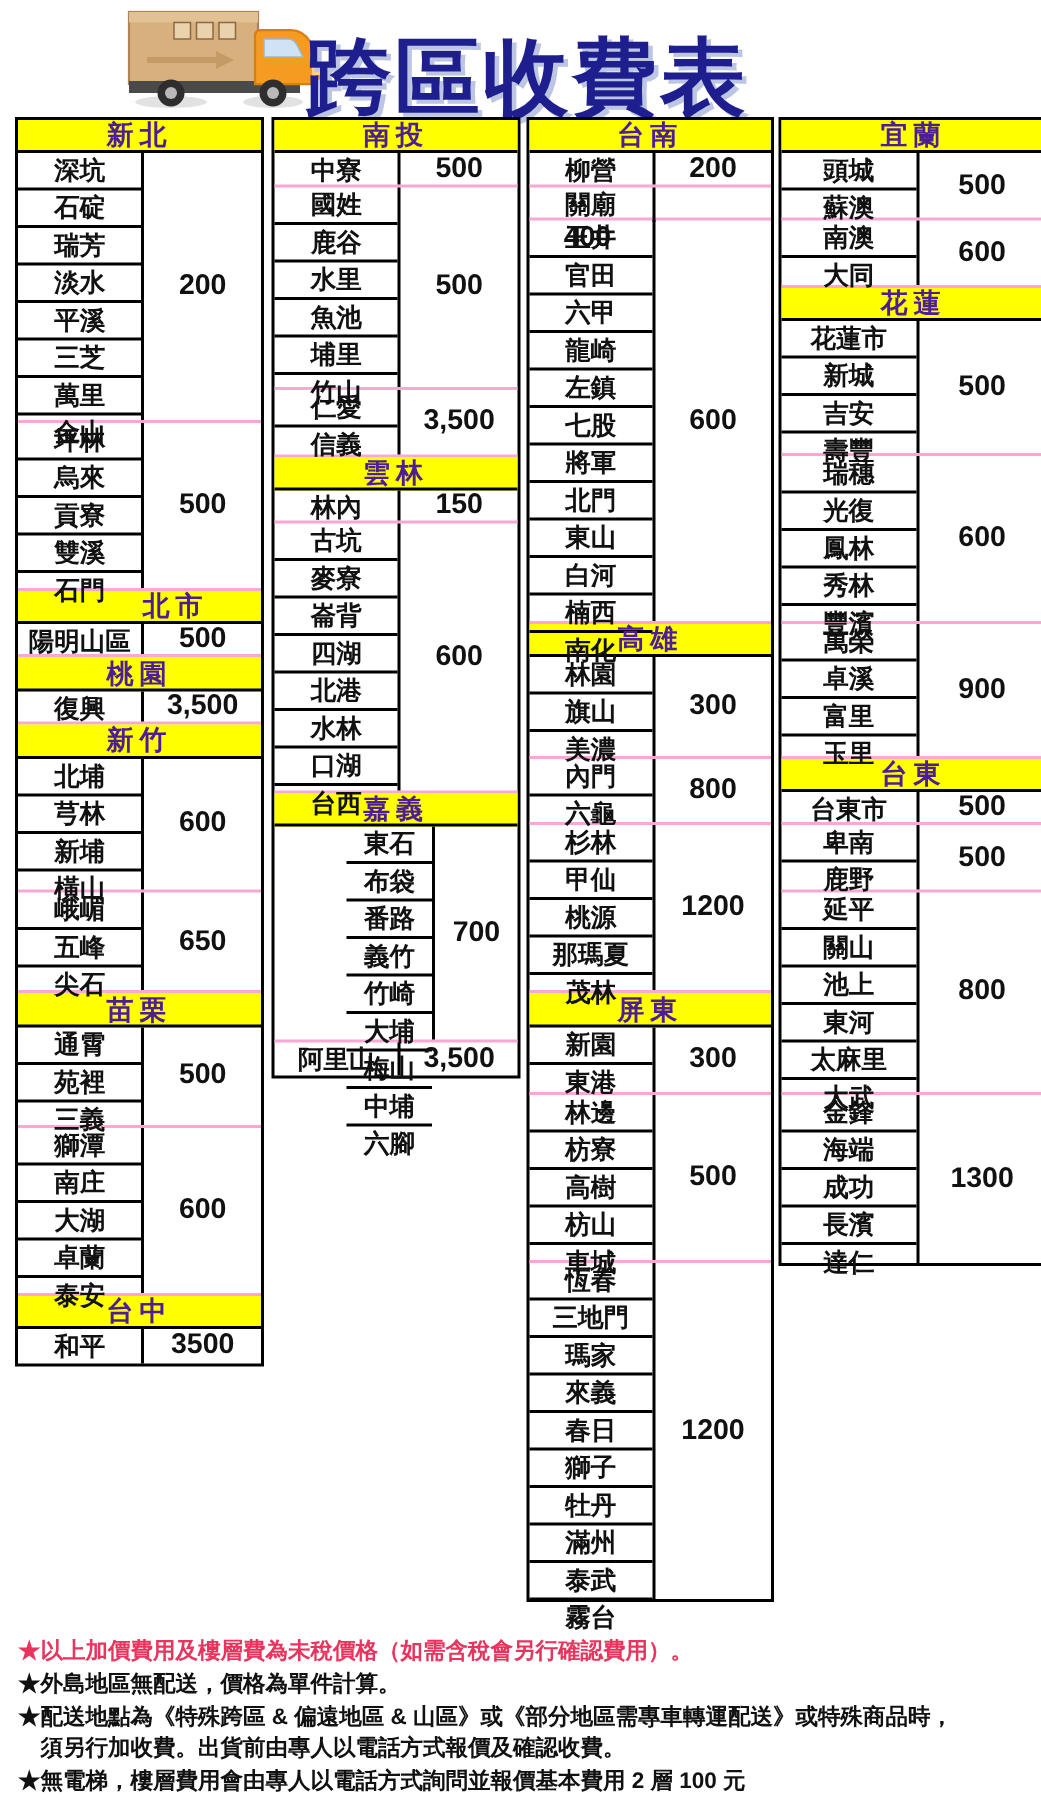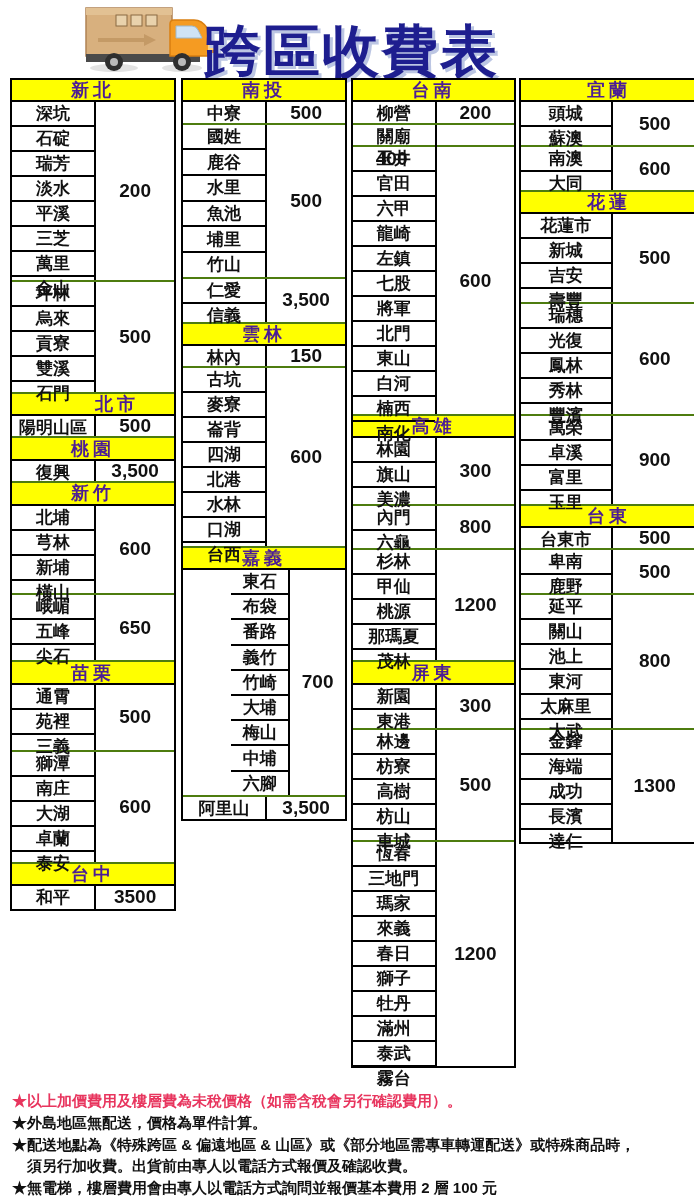--- a/index.html
+++ b/index.html
@@ -25,21 +25,21 @@
   .col1{width:162px;margin-right:5px;}
   .col2{width:162px;margin-right:4px;}
   .col3{width:161px;margin-right:3px;}
   .col4{width:176px;}
   .hdr{
     box-sizing:border-box;border-bottom:2px solid #000;
     background:var(--header-bg,#ffff00);
     display:flex;align-items:center;justify-content:center;
     font-weight:bold;font-size:18px;color:#4c1d95;letter-spacing:4px;
   }
-  .grp{display:flex;box-sizing:border-box;border-bottom:2px solid #4d7c0f;}
+  .grp{display:flex;box-sizing:border-box;border-bottom:2px solid #f9a8d4;}
   .col .grp:last-child,.col .hdr:last-child{border-bottom:none;}
   .towns{
     width:52%;display:flex;flex-direction:column;
     border-right:2px solid #000;box-sizing:border-box;
   }
   .town{
     flex:1 1 0;display:flex;align-items:center;justify-content:center;
     box-sizing:border-box;border-bottom:2px solid #000;
     font-weight:bold;font-size:17px;color:#111;white-space:nowrap;
   }
@@ -169,21 +169,21 @@
         </div>
       </div>
       <div class="col col2">
         <div class="hdr" style="height: 22.4px;">南投</div>
         <div class="grp" style="height: 22.4px;">
           <div class="towns">
             <div class="town">中寮</div>
           </div>
           <div class="price">500</div>
         </div>
-        <div class="grp" style="height: 154px;">
+        <div class="grp" style="height: 135px;">
           <div class="towns">
             <div class="town">國姓</div>
             <div class="town">鹿谷</div>
             <div class="town">水里</div>
             <div class="town">魚池</div>
             <div class="town">埔里</div>
             <div class="town">竹山</div>
           </div>
           <div class="price">500</div>
         </div>
@@ -208,21 +208,21 @@
             <div class="town">崙背</div>
             <div class="town">四湖</div>
             <div class="town">北港</div>
             <div class="town">水林</div>
             <div class="town">口湖</div>
             <div class="town">台西</div>
           </div>
           <div class="price">600</div>
         </div>
         <div class="hdr" style="height: 22.4px;">嘉義</div>
-        <div class="grp" style="height: 227px; padding-left: 48px;">
+        <div class="grp" style="height: 144px; padding-left: 48px;">
           <div class="towns">
             <div class="town">東石</div>
             <div class="town">布袋</div>
             <div class="town">番路</div>
             <div class="town">義竹</div>
             <div class="town">竹崎</div>
             <div class="town">大埔</div>
             <div class="town">梅山</div>
             <div class="town">中埔</div>
             <div class="town">六腳</div>

